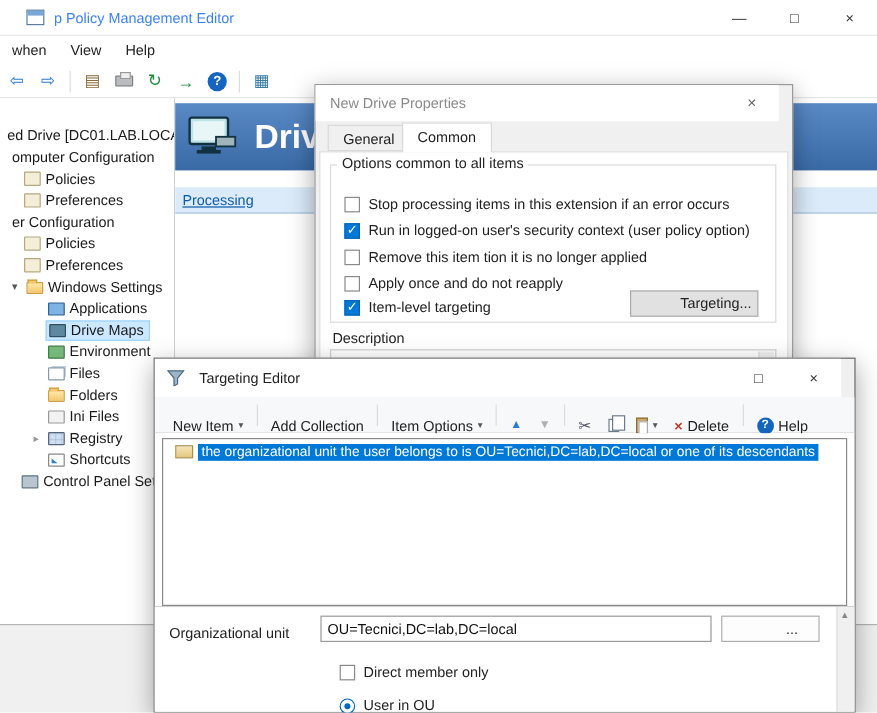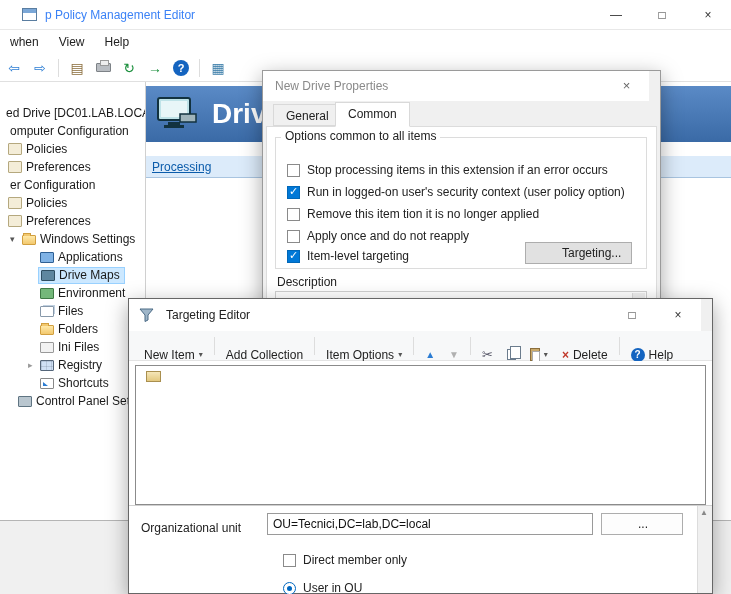--- a/index.html
+++ b/index.html
@@ -20,21 +20,21 @@
   .c0,.c1{color:#2b7cd3}.c2{color:#8a6d3b}.c4{color:#1a8f3c}.c5{color:#1a8f3c}.c7{color:#3a7ca8}
   .tbi-help{width:16px;height:16px;border-radius:50%;background:#1464c0;color:#fff !important;font-size:11px;font-weight:bold;line-height:16px;text-align:center;}
   .printer-css{width:15px;height:9px;background:#b9bdc2;border:1px solid #7d8287;border-radius:1px;position:relative;}
   .printer-css::before{content:"";position:absolute;left:3px;top:-4px;width:7px;height:4px;background:#eee;border:1px solid #999;}
   .tsep{width:1px;height:18px;background:#ddd;margin:0 4px;}
 
   
   .treepane{position:absolute;left:0;top:82px;width:145px;height:438px;background:#fff;overflow:hidden;}
   .splitter{position:absolute;left:145px;top:82px;width:1px;height:438px;background:#d0d0d0;}
   .trow{height:18px;line-height:18px;white-space:nowrap;display:flex;align-items:center;font-size:12px;color:#1a1a1a;}
-  .p6{padding-left:6px}.p10{padding-left:10px}.p12{padding-left:8px}.p18{padding-left:18px}.p28{padding-left:28px}.p38{padding-left:38px}.p40{padding-left:40px}
+  .p6{padding-left:6px}.p10{padding-left:10px}.p12{padding-left:20px}.p18{padding-left:18px}.p28{padding-left:28px}.p38{padding-left:38px}.p40{padding-left:40px}
   .exp{width:12px;color:#555;font-size:9px;flex:0 0 12px;}
   .expc{width:12px;color:#999;font-size:9px;flex:0 0 12px;}
   .tico{display:inline-block;width:14px;height:11px;margin-right:4px;border-radius:1px;flex:0 0 14px;position:relative;}
   .i-scroll{background:#f4edd8;border:1px solid #b5a87e;height:12px;}
   .i-folder{background:linear-gradient(#ffe9a8,#f2c86e);border:1px solid #d19f3f;height:10px;margin-top:1px;}
   .i-folder::before{content:"";position:absolute;left:0;top:-3px;width:6px;height:2px;background:#f2c86e;border:1px solid #d19f3f;border-bottom:none;}
   .i-app{background:#7fb2e5;border:1px solid #2d5f94;}
   .i-drive{background:#5e87a0;border:1px solid #2f4f63;}
   .i-env{background:#74b87a;border:1px solid #3f7a45;}
   .i-files{background:#fff;border:1px solid #8899aa;box-shadow:2px -2px 0 -1px #c0d0e0;}
@@ -67,21 +67,21 @@
   .tab{position:absolute;height:22px;line-height:22px;padding:0 12px;background:#f0f0f0;border:1px solid #d9d9d9;font-size:12px;top:33px;}
   .tab.general{left:10px;}
   .tab.common{left:72px;top:31px;height:25px;background:#fff;border-bottom:1px solid #fff;z-index:3;}
   .ppage{position:absolute;left:3px;top:55px;right:3px;bottom:3px;background:#fff;border:1px solid #dcdcdc;}
   .grp{position:absolute;left:12px;top:66px;width:372px;height:132px;border:1px solid #dcdcdc;}
   .grplabel{position:absolute;left:18px;top:58px;background:#fff;padding:0 4px;font-size:12px;color:#222;z-index:2;}
   .optrow{position:absolute;left:24px;height:18px;display:flex;align-items:center;font-size:12px;white-space:nowrap;}
   .cb{display:inline-block;width:13px;height:13px;border:1px solid #8a8a8a;background:#fff;margin-right:7px;position:relative;flex:0 0 13px;}
   .cb.on{background:#0078d7;border-color:#0067b8;}
   .cb.on::after{content:"✓";position:absolute;left:1px;top:-2px;color:#fff;font-size:11px;}
-  .btn{display:inline-block;background:#e1e1e1;border:1px solid #adadad;font-size:12px;padding-left:36px;}
+  .btn{display:inline-block;background:#e1e1e1;border:1px solid #adadad;font-size:12px;text-align:center;padding-left:36px;}
   #targetingBtn{position:absolute;left:262px;top:171px;width:107px;height:22px;line-height:20px;}
   .desclabel{position:absolute;left:14px;top:204px;font-size:12px;}
   .descbox{position:absolute;left:12px;top:220px;width:372px;height:14px;background:#fff;border:1px solid #d0d0d0;border-bottom:none;}
   .descscroll{position:absolute;right:1px;top:1px;width:13px;height:12px;background:#f0f0f0;border-left:1px solid #dcdcdc;}
 
   
   #te{left:128px;top:298px;width:585px;height:296px;z-index:20;border-color:#666;}
   .tetitle{height:32px;}
   .tetb{position:absolute;left:0;top:32px;right:0;height:30px;background:#f7f8f9;border-bottom:1px solid #e3e3e3;display:flex;align-items:center;padding-left:8px;font-size:12px;color:#222;}
   .tetb .tbbtn{display:flex;align-items:center;gap:4px;padding:0 7px;height:24px;white-space:nowrap;margin-top:18px;}
@@ -332,20 +332,21 @@
       <span class="tbbtn">
           <span class="help-circ">?</span>
           <span>Help</span>
         </span>
     </div>
 
     <div class="tecontent">
       <div class="telist">
         <div class="telistrow">
           <span class="ou-icon"></span>
+          <span class="seltext">the organizational unit the user belongs to is OU=Tecnici,DC=lab,DC=local or one of its descendants</span>
         </div>
       </div>
       <div class="tedivider"></div>
       <div class="teform">
         <span class="oulabel">Organizational unit</span>
         <input class="ouinput" type="text" value="OU=Tecnici,DC=lab,DC=local" style="">
         <span class="btn" id="browseBtn">...</span>
         <div class="dmrow">
             <span class="cb"></span>
             <span>Direct member only</span>

